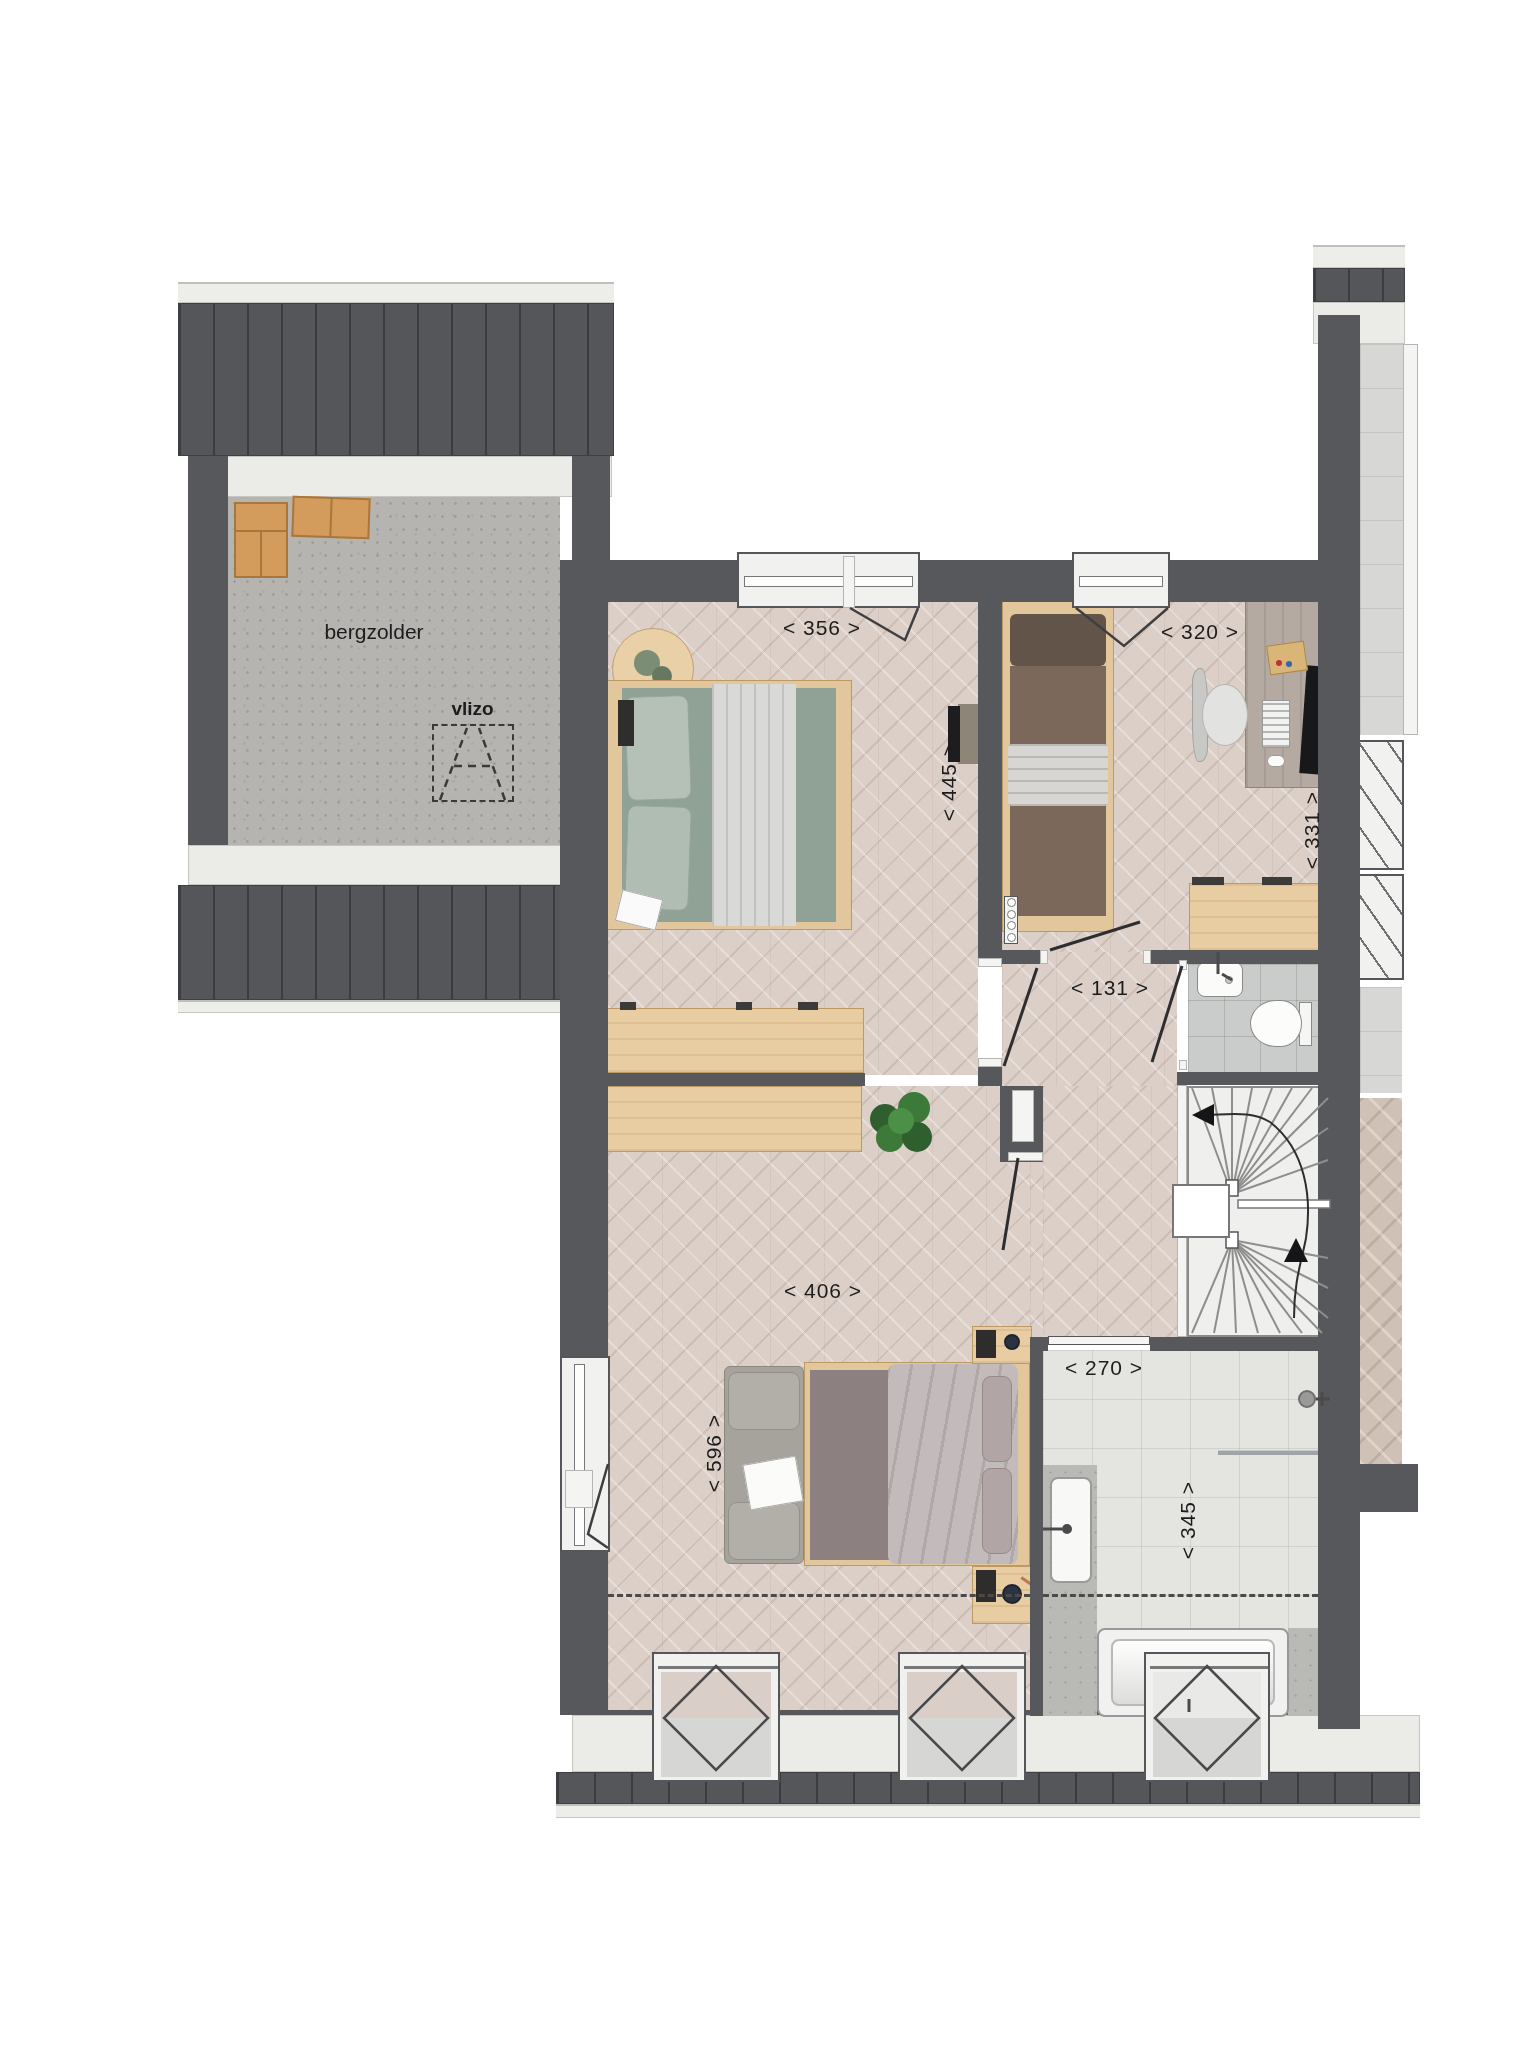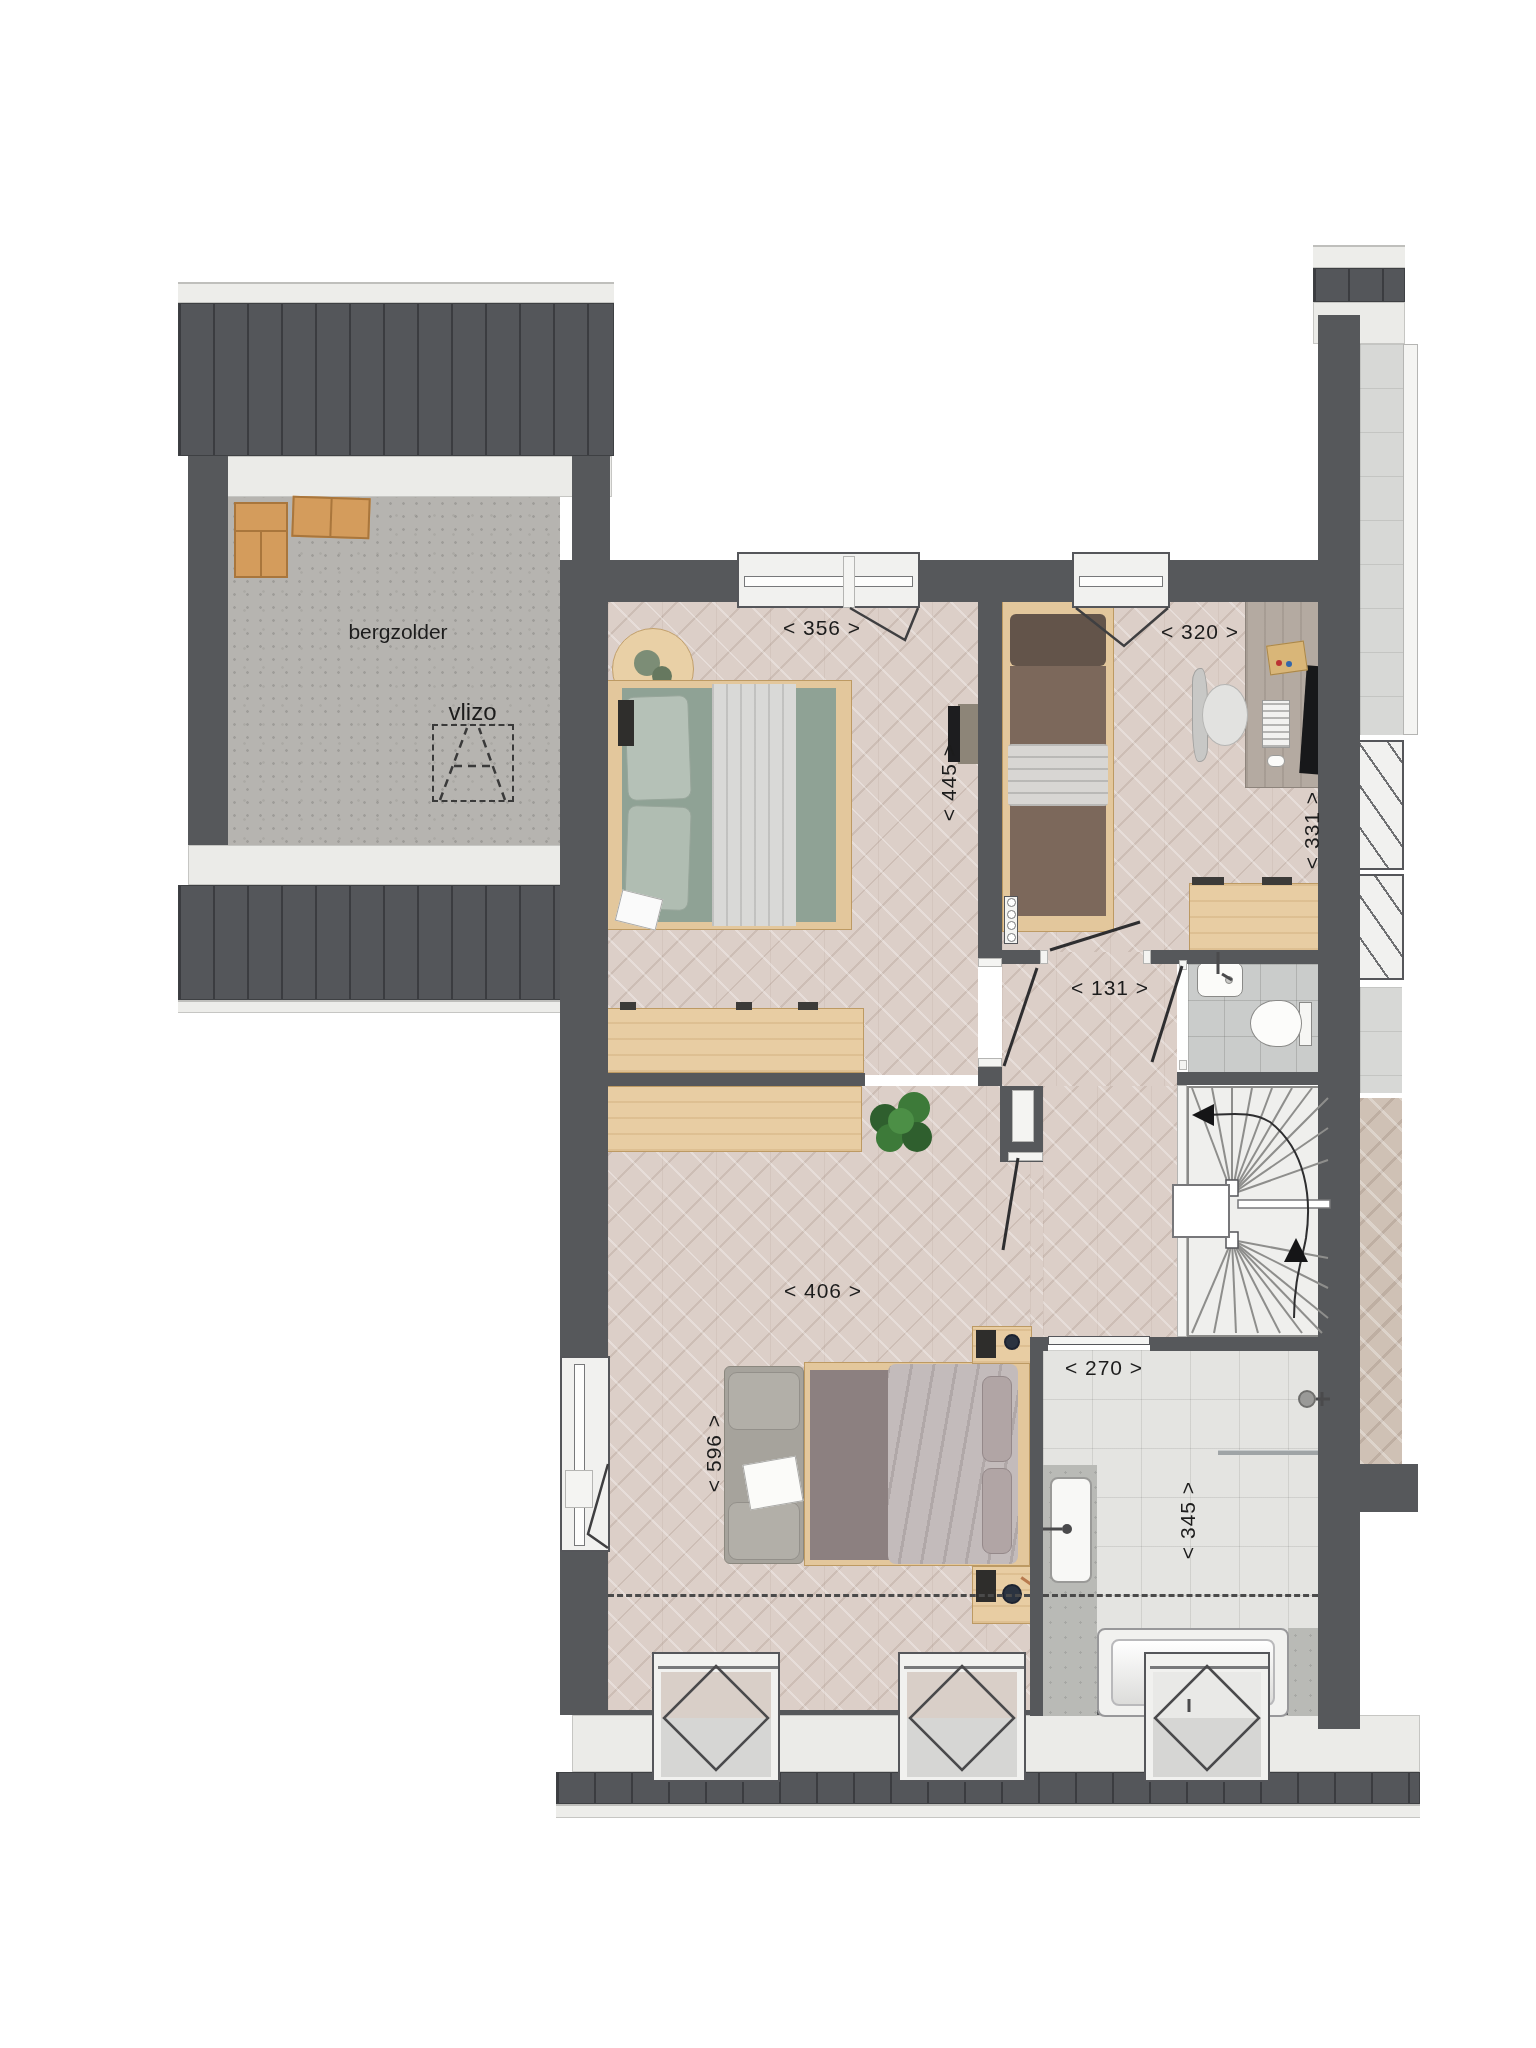--- a/index.html
+++ b/index.html
@@ -296,22 +296,22 @@
     <g stroke="#4a4a4c" stroke-width="3" fill="none">
       <line x1="1218" y1="952" x2="1218" y2="974"></line>
       <line x1="1222" y1="974" x2="1232" y2="980"></line>
       <line x1="1043" y1="1529" x2="1062" y2="1529"></line>
       <line x1="1189" y1="1699" x2="1189" y2="1712"></line>
       <line x1="1316" y1="1399" x2="1330" y2="1399"></line>
       <line x1="1322" y1="1392" x2="1322" y2="1406"></line>
     </g>
   </svg>
 
-  <div class="abs roomlabel" style="left:308px;top:620px;width:180px;">bergzolder</div>
-  <div class="abs roomlabel" style="left:430px;top:698px;width:85px;font-size:24px;">vlizo</div>
+  <div class="abs roomlabel" style="left:284px;top:620px;width:180px;">bergzolder</div>
+  <div class="abs roomlabel" style="left:430px;top:698px;width:85px;font-size:19px;font-weight:bold;">vlizo</div>
 
   <div class="abs dim" style="left:762px;top:616px;">&lt; 356 &gt;</div>
   <div class="abs dim" style="left:1140px;top:620px;">&lt; 320 &gt;</div>
   <div class="abs dim dimv" style="left:889px;top:770px;">&lt; 445 &gt;</div>
   <div class="abs dim dimv" style="left:1252px;top:818px;">&lt; 331 &gt;</div>
   <div class="abs dim" style="left:1050px;top:976px;">&lt; 131 &gt;</div>
   <div class="abs dim" style="left:763px;top:1279px;">&lt; 406 &gt;</div>
   <div class="abs dim dimv" style="left:654px;top:1441px;">&lt; 596 &gt;</div>
   <div class="abs dim" style="left:1044px;top:1356px;">&lt; 270 &gt;</div>
   <div class="abs dim dimv" style="left:1128px;top:1508px;">&lt; 345 &gt;</div>

